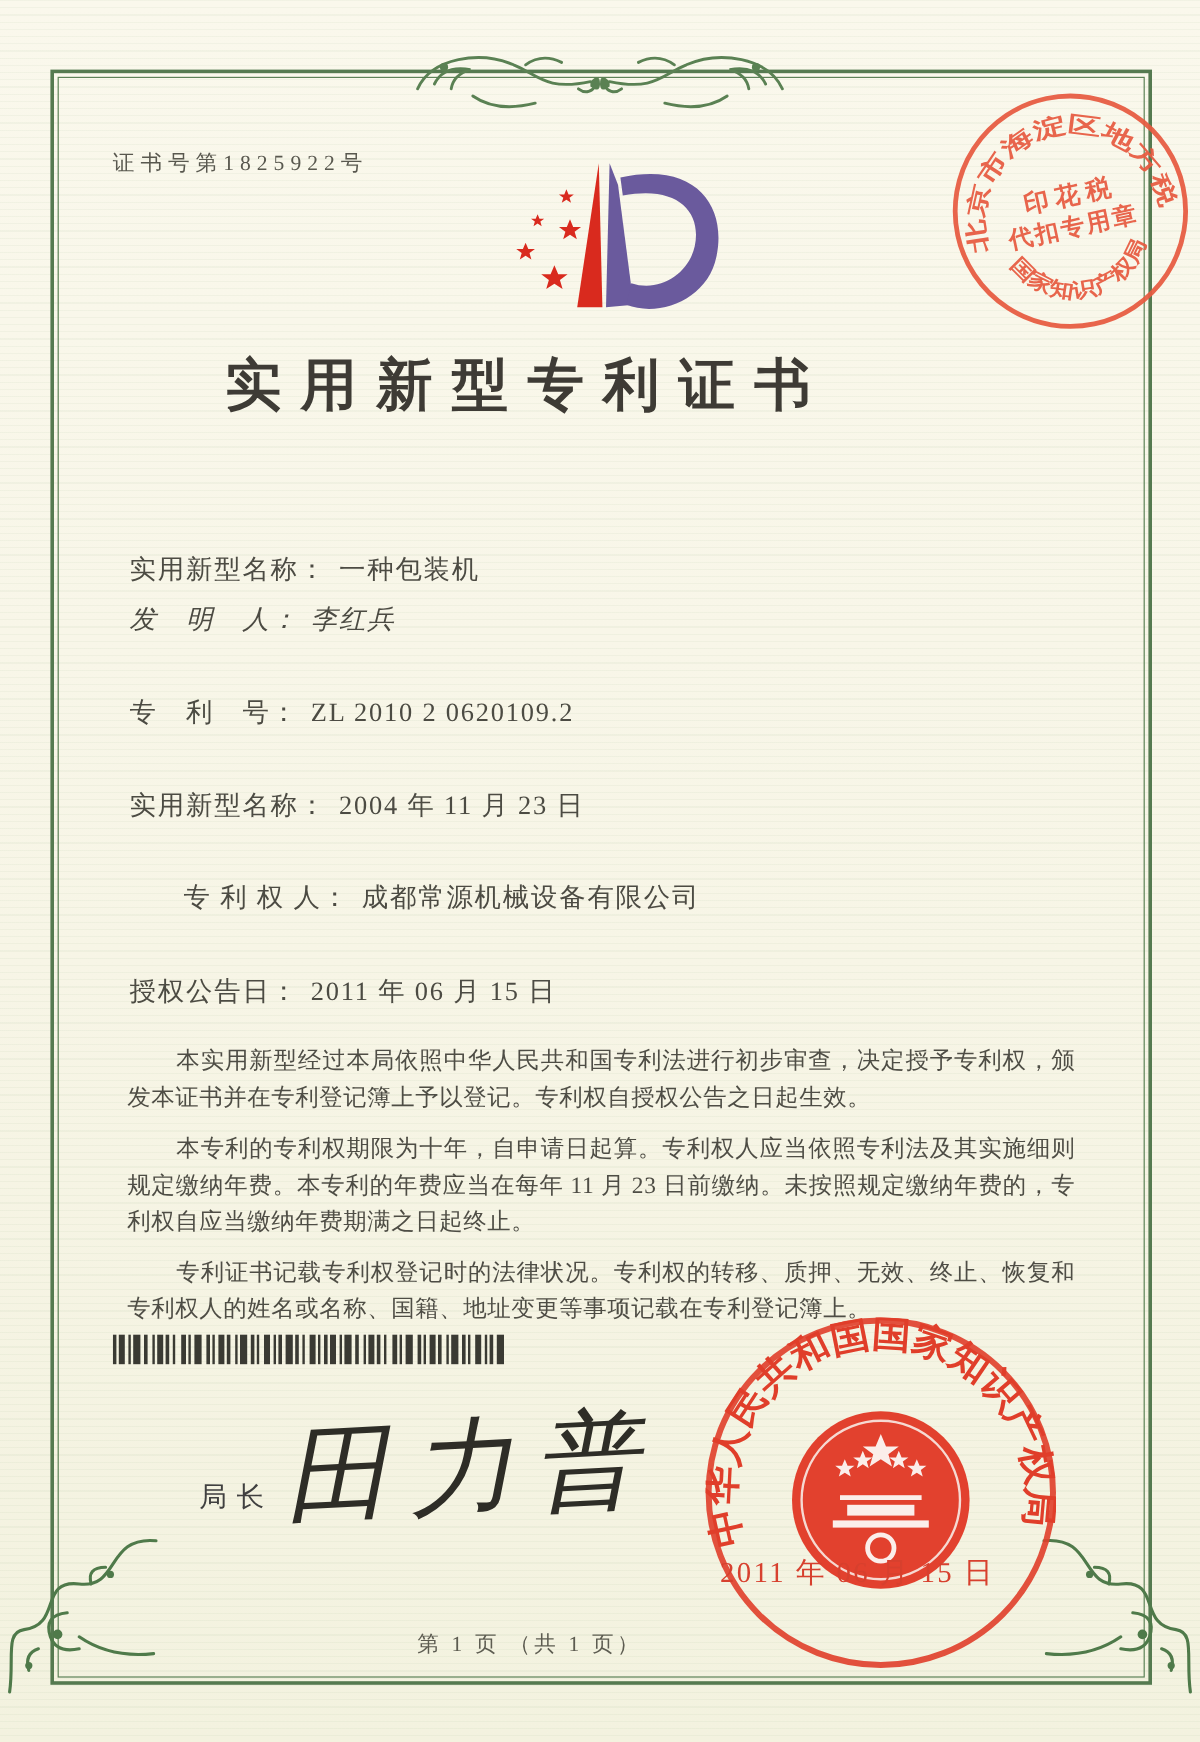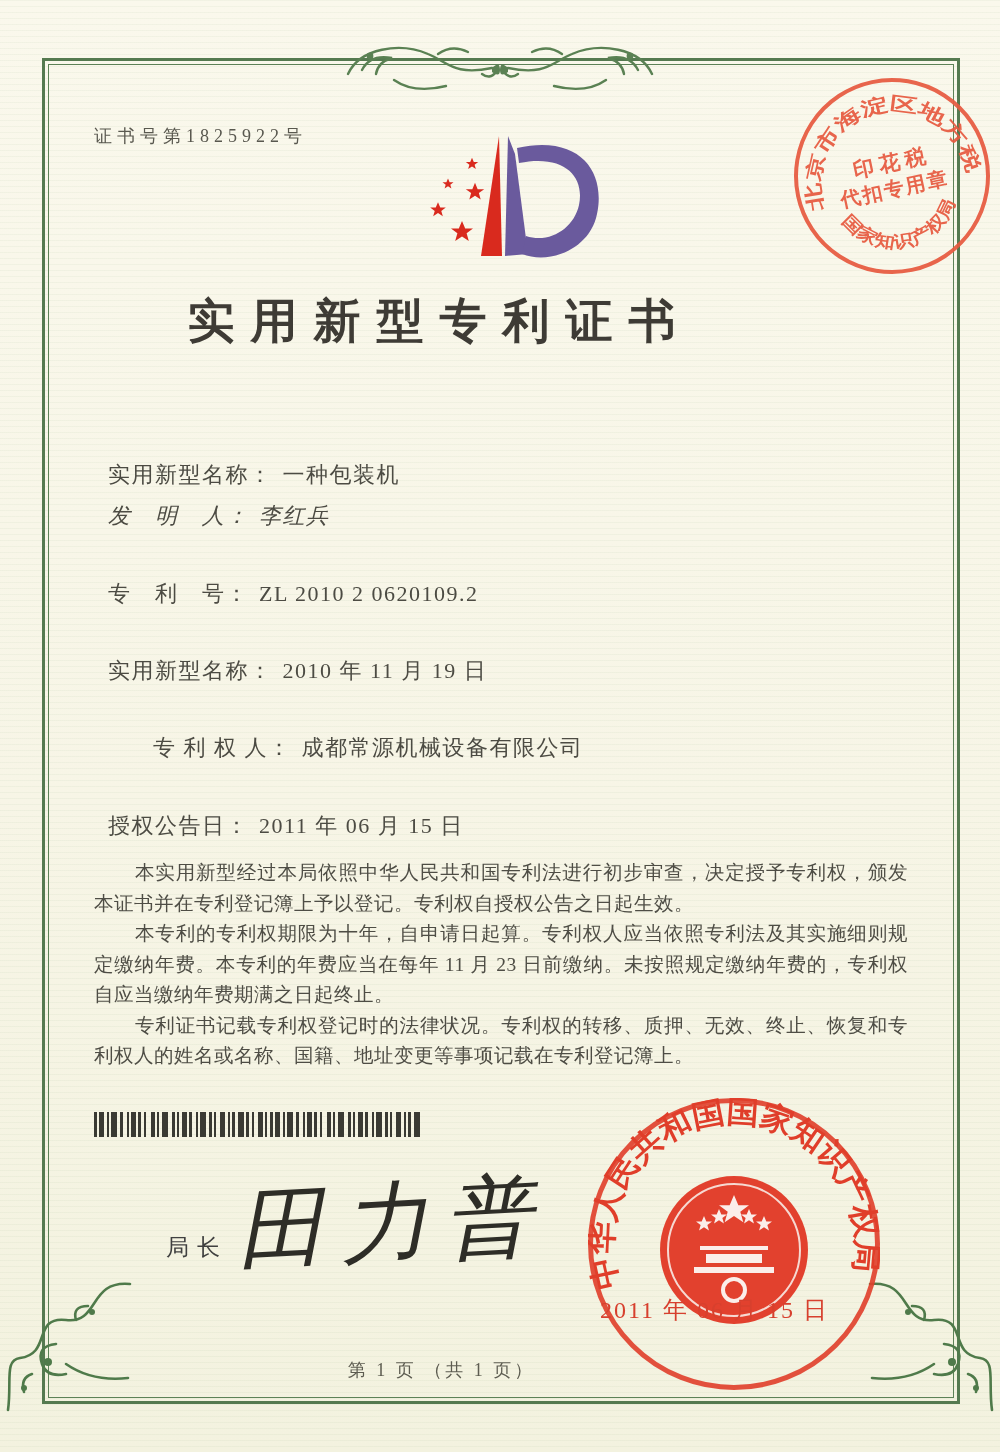--- a/index.html
+++ b/index.html
@@ -34,21 +34,21 @@
   .frow.r0{top:0;margin-top:36px;}
   .frow.r1{top:77px;font-style:italic;}
   .frow.r2{top:155px;}
   .frow.r3{top:232px;}
   .frow.r4{top:309px;margin-left:45px;}
   .frow.r5{top:387px;}
   .paras{
     position:absolute;left:94px;top:858px;width:814px;
     font-size:19.5px;line-height:30.5px;text-align:justify;color:#4e4d45;
   }
-  .paras p{margin:0;text-indent:2.1em;letter-spacing:0.5px;}
+  .paras p{margin:12px;text-indent:2.1em;letter-spacing:0.5px;}
   .barcode{position:absolute;left:94px;top:1112px;width:330px;height:25px;}
   .sig-title{position:absolute;left:166px;top:1232px;font-size:23px;letter-spacing:8px;color:#404040;}
   .sig-name{
     position:absolute;left:236px;top:1164px;font-size:88px;font-style:italic;
     letter-spacing:16px;color:#2e2d27;transform:rotate(-3deg);
     font-family:"DejaVu Serif","Liberation Serif",serif;white-space:nowrap;
   }
   .seal{position:absolute;left:588px;top:1098px;width:292px;height:292px;}
   .seal-ring{position:absolute;inset:0;border:5px solid rgba(224,62,42,0.9);border-radius:50%;}
   .seal svg{position:absolute;inset:0;}
@@ -156,21 +156,21 @@
   <div class="frow r0">
     <span class="lbl">实用新型名称：</span><span class="val">一种包装机</span>
   </div>
   <div class="frow r1">
     <span class="lbl">发　明　人：</span><span class="val">李红兵</span>
   </div>
   <div class="frow r2">
     <span class="lbl">专　利　号：</span><span class="val">ZL 2010 2 0620109.2</span>
   </div>
   <div class="frow r3">
-    <span class="lbl">实用新型名称：</span><span class="val">2010 年 11 月 19 日</span>
+    <span class="lbl">实用新型名称：</span><span class="val">2004 年 11 月 23 日</span>
   </div>
   <div class="frow r4">
     <span class="lbl">专 利 权 人：</span><span class="val">成都常源机械设备有限公司</span>
   </div>
   <div class="frow r5">
     <span class="lbl">授权公告日：</span><span class="val">2011 年 06 月 15 日</span>
   </div>
 </div>
 
 <div class="paras">

